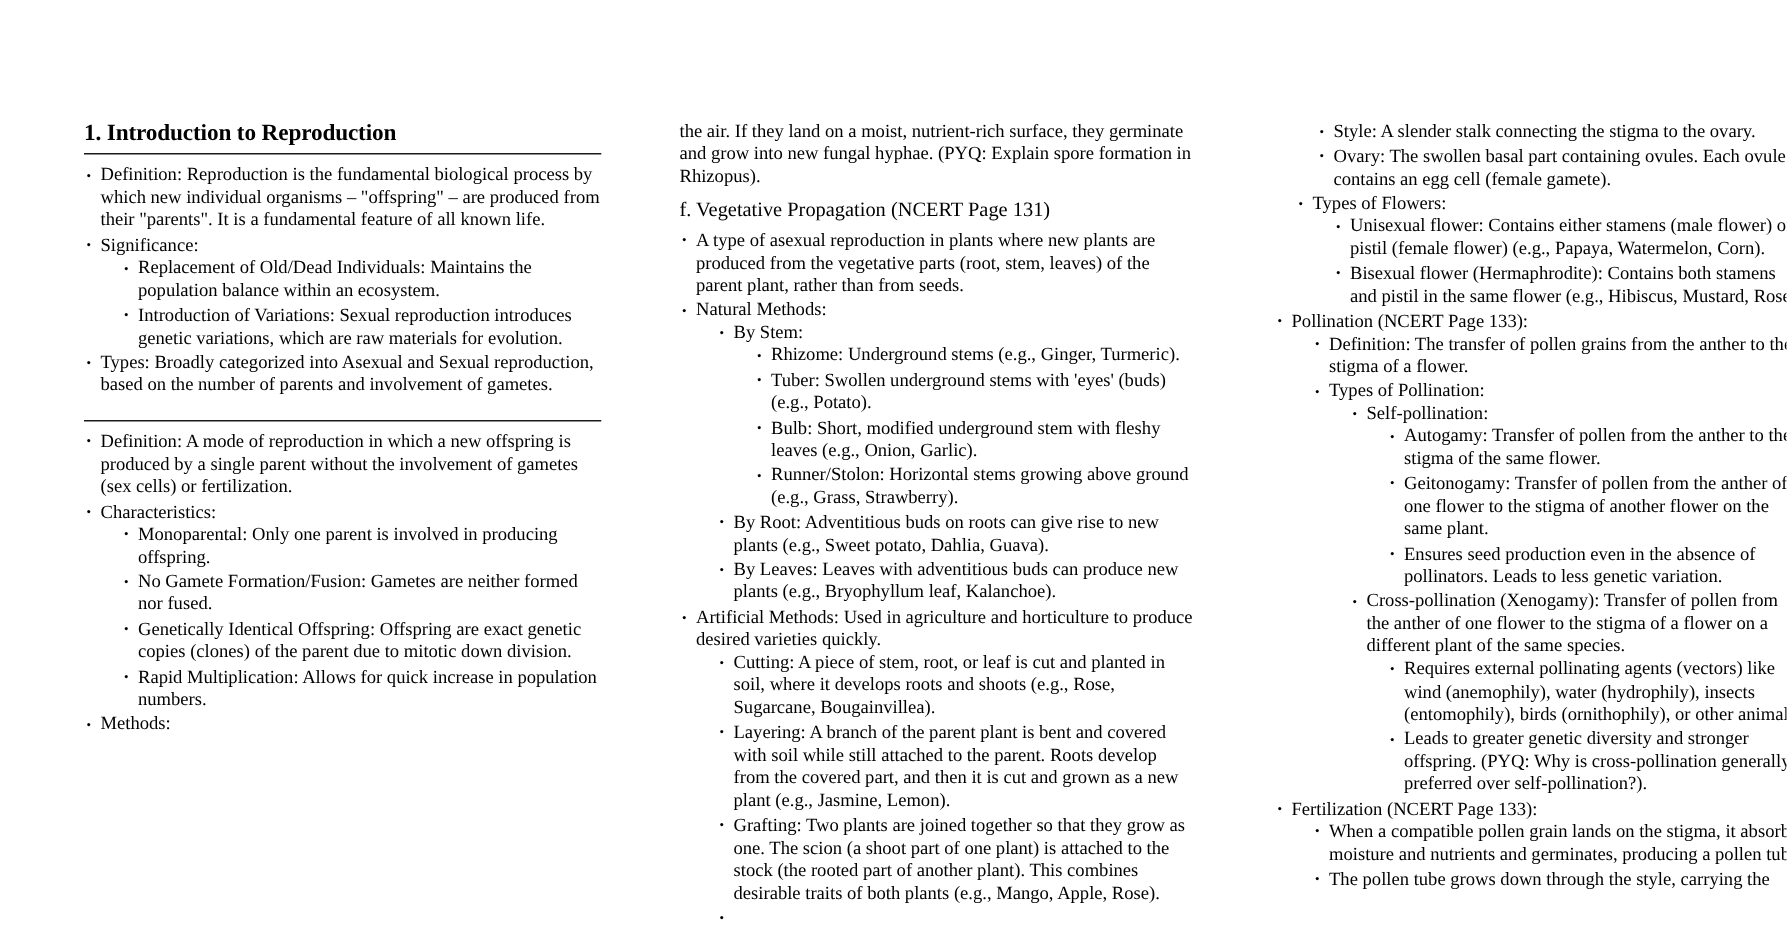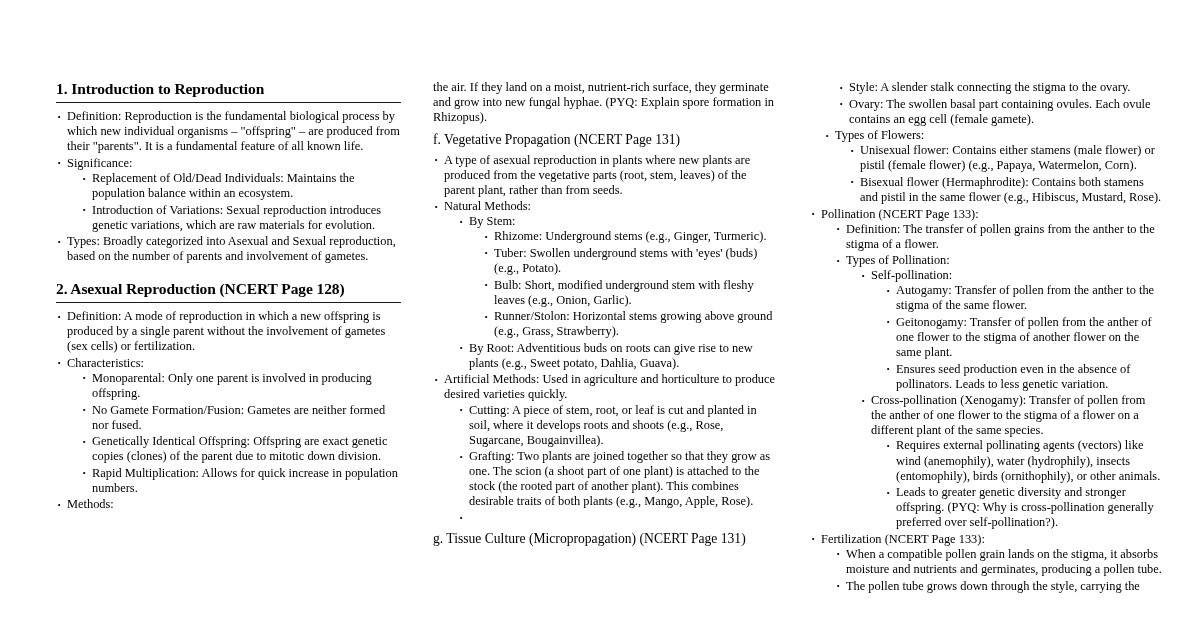--- a/index.html
+++ b/index.html
@@ -19,21 +19,21 @@
     width: 1191px;
     height: 626px;
     overflow: hidden;
     box-sizing: border-box;
     padding: 0;
   }
   .columns {
     display: flex;
     flex-direction: row;
     align-items: flex-start;
-    gap: 32px;
+    gap: 52px;
     padding: 80px 46px 0 56px;
     box-sizing: border-box;
     height: 626px;
     overflow: hidden;
   }
   .col {
     width: 345px;
     flex: 0 0 345px;
     overflow: hidden;
     height: 546px;
@@ -124,21 +124,20 @@
             </li>
           </ul>
         </li>
         <li>
           <span class="lead">Types:</span><span> Broadly categorized into Asexual and Sexual reproduction, based on the number of parents and involvement of gametes.</span>
         </li>
       </ul>
 
       <div class="block-gap"></div>
 
-      <h2 class="section-title">2. Asexual Reproduction (NCERT Page 128)</h2>
       <hr class="rule">
 
       <ul class="lvl1">
         <li>
           <span class="lead">Definition:</span><span> A mode of reproduction in which a new offspring is produced by a single parent without the involvement of gametes (sex cells) or fertilization.</span>
         </li>
         <li>
           <span class="lead">Characteristics:</span><span></span>
           <ul class="lvl2">
             <li>
@@ -188,27 +187,33 @@
                   <span class="lead">Bulb:</span><span> Short, modified underground stem with fleshy leaves (e.g., Onion, Garlic).</span>
                 </li>
                 <li>
                   <span class="lead">Runner/Stolon:</span><span> Horizontal stems growing above ground (e.g., Grass, Strawberry).</span>
                 </li>
               </ul>
             </li>
             <li>
               <span class="lead">By Root:</span><span> Adventitious buds on roots can give rise to new plants (e.g., Sweet potato, Dahlia, Guava).</span>
             </li>
+            <li>
+              <span class="lead">By Leaves:</span><span> Leaves with adventitious buds can produce new plants (e.g., Bryophyllum leaf, Kalanchoe).</span>
+            </li>
           </ul>
         </li>
         <li>
           <span class="lead">Artificial Methods:</span><span> Used in agriculture and horticulture to produce desired varieties quickly.</span>
           <ul class="lvl2">
             <li>
               <span class="lead">Cutting:</span><span> A piece of stem, root, or leaf is cut and planted in soil, where it develops roots and shoots (e.g., Rose, Sugarcane, Bougainvillea).</span>
+            </li>
+            <li>
+              <span class="lead">Layering:</span><span> A branch of the parent plant is bent and covered with soil while still attached to the parent. Roots develop from the covered part, and then it is cut and grown as a new plant (e.g., Jasmine, Lemon).</span>
             </li>
             <li>
               <span class="lead">Grafting:</span><span> Two plants are joined together so that they grow as one. The scion (a shoot part of one plant) is attached to the stock (the rooted part of another plant). This combines desirable traits of both plants (e.g., Mango, Apple, Rose).</span>
             </li>
             <li class="empty">
               <span class="lead"></span><span></span>
             </li>
           </ul>
         </li>
       </ul>

